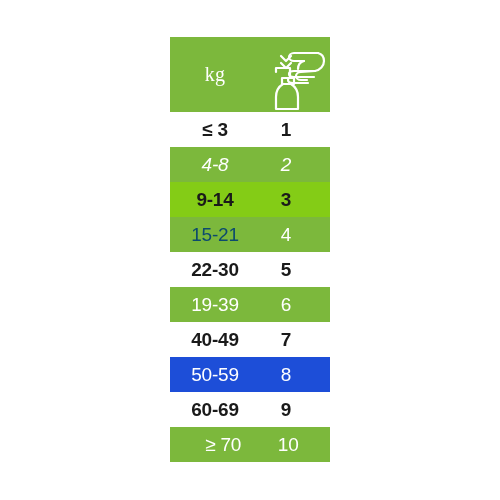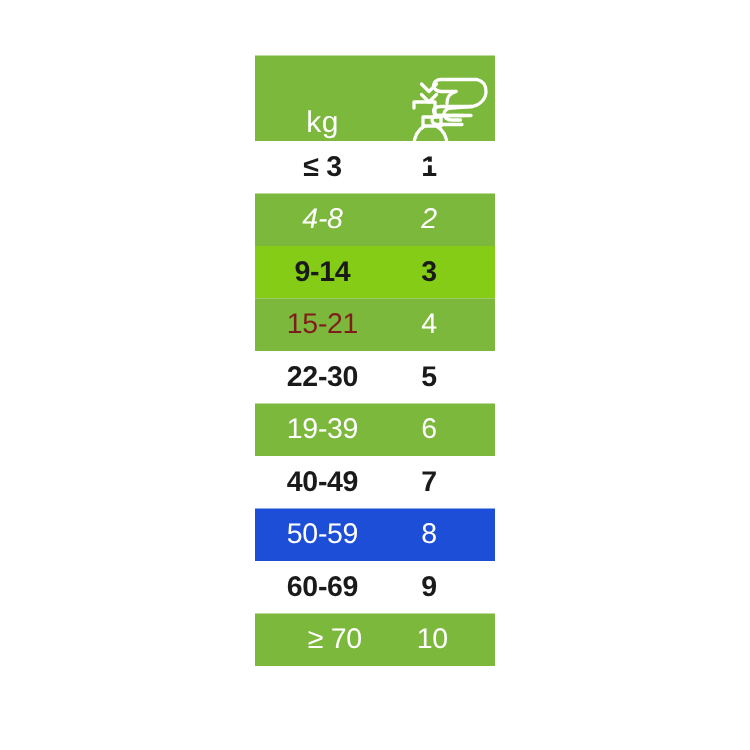--- a/index.html
+++ b/index.html
@@ -13,25 +13,26 @@
     font-family: "Liberation Sans", sans-serif;
     overflow: hidden;
   }
   #dosing-table-wrap {
     position: absolute;
     left: 170px;
     top: 37px;
     width: 160px;
   }
   .table-header {
-    height: 57px;
+    height: 75px;
     display: flex;
-    align-items: flex-end;
+    align-items: center;
     justify-content: flex-start;
     position: relative;
+    font-family: Liberation Serif, serif;
   }
   .header-unit {
     width: 90px;
     text-align: center;
     color: #ffffff;
     font-size: 20px;
     font-weight: 400;
     letter-spacing: 0.3px;
   }
   .header-icon {
@@ -107,21 +108,21 @@
       </div>
       <div class="table-row row-alt" style="background: rgb(124, 184, 60); font-style: italic;">
         <span class="cell-weight" style="color: rgb(255, 255, 255);">4-8</span>
         <span class="cell-dose" style="color: rgb(255, 255, 255);">2</span>
       </div>
       <div class="table-row" style="background: #84cc16;">
         <span class="cell-weight" style="color: rgb(26, 26, 26);">9-14</span>
         <span class="cell-dose" style="color: rgb(26, 26, 26);">3</span>
       </div>
       <div class="table-row row-alt" style="background: rgb(124, 184, 60);">
-        <span class="cell-weight" style="color: #7f1d1d;">15-21</span>
+        <span class="cell-weight" style="color: #0c4a6e;">15-21</span>
         <span class="cell-dose" style="color: rgb(255, 255, 255);">4</span>
       </div>
       <div class="table-row" style="background: rgb(255, 255, 255);">
         <span class="cell-weight" style="color: rgb(26, 26, 26);">22-30</span>
         <span class="cell-dose" style="color: rgb(26, 26, 26);">5</span>
       </div>
       <div class="table-row row-alt" style="background: rgb(124, 184, 60);">
         <span class="cell-weight" style="color: rgb(255, 255, 255);">19-39</span>
         <span class="cell-dose" style="color: rgb(255, 255, 255);">6</span>
       </div>

